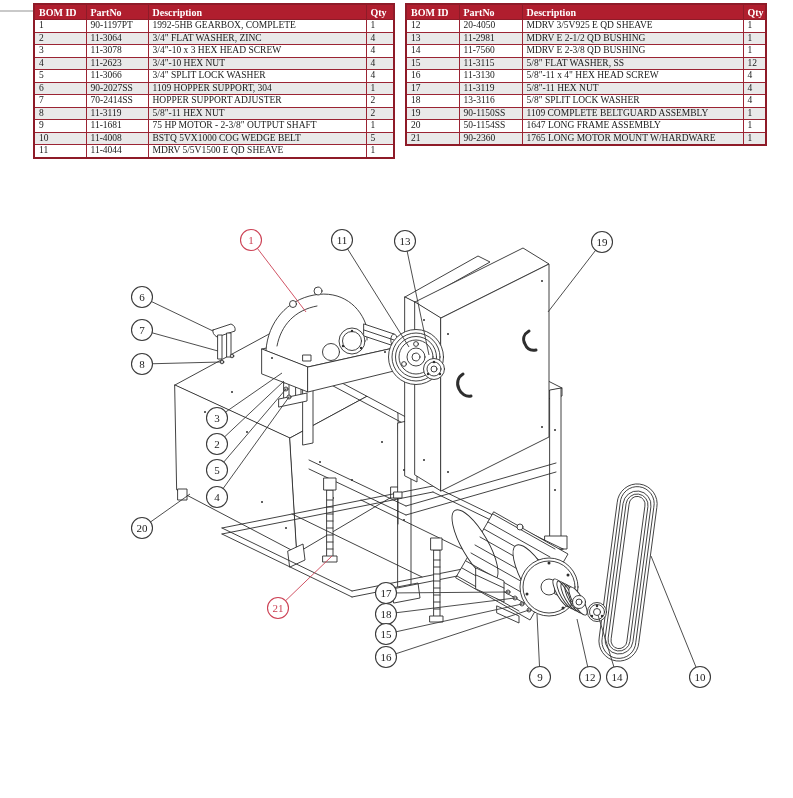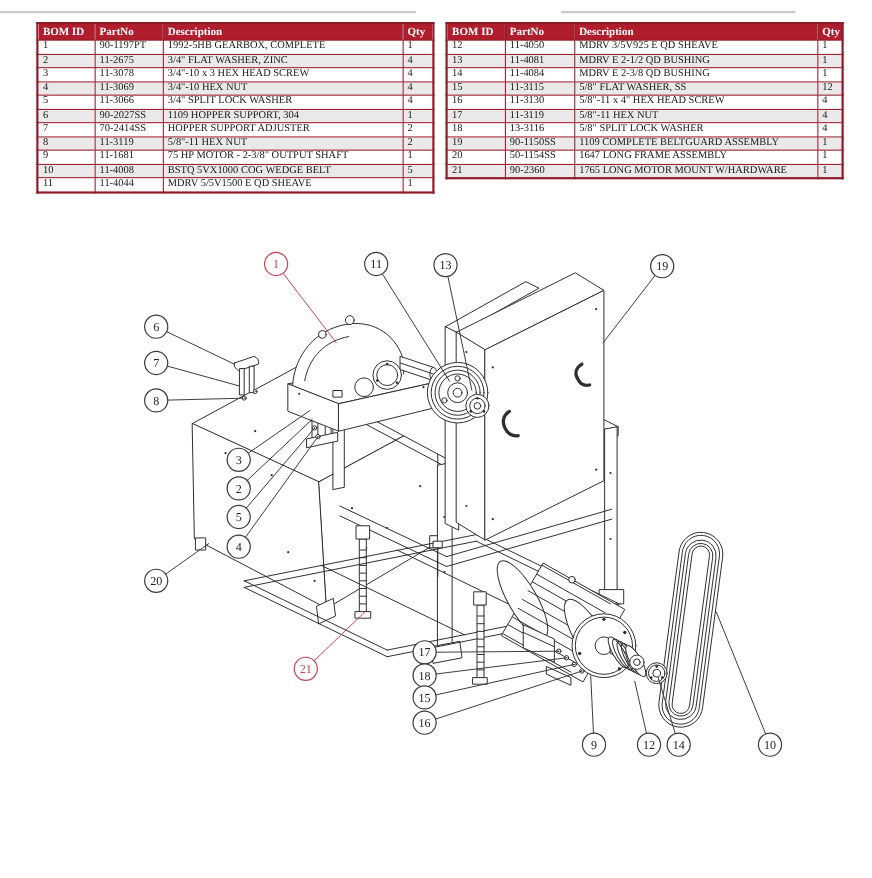--- a/index.html
+++ b/index.html
@@ -1,21 +1,21 @@
 <!DOCTYPE html>
 <html><head>
 <meta charset="utf-8">
 <style>
   html,body{margin:0;padding:0;background:#fff;}
   .screen{position:relative;width:793px;height:798px;background:#ffffff;overflow:hidden;
           font-family:"Liberation Serif", serif;}
   .top-rule{position:absolute;height:2px;background:#c9c9c9;top:10px;}
   .rule-a{left:0;width:378px;}
   .rule-b{left:510px;width:213px;}
-  table.bom{position:absolute;top:20px;border-collapse:collapse;table-layout:fixed;
+  table.bom{position:absolute;top:3px;border-collapse:collapse;table-layout:fixed;
             width:360px;border:2px solid #8e1b28;background:#fff;}
   table.bom.left{left:33px;}
   table.bom.right{left:405px;}
   table.bom th{background:#b01e2e;color:#ffffff;font-weight:bold;font-size:10px;
                text-align:left;padding:1px 4px;border:1px solid #8e1b28;height:12px;
                white-space:nowrap;overflow:hidden;}
   table.bom td{font-size:9.5px;color:#1a1a1a;padding:0 4px;border:1px solid #9b2433;
                height:11.5px;line-height:11px;white-space:nowrap;overflow:hidden;}
   table.bom tbody tr:nth-child(even) td{background:#e9e9e9;}
   svg.diagram{position:absolute;left:0;top:0;}
@@ -49,33 +49,33 @@
       </thead>
       <tbody>
         <tr>
           <td>1</td>
           <td>90-1197PT</td>
           <td>1992-5HB GEARBOX, COMPLETE</td>
           <td>1</td>
         </tr>
         <tr>
           <td>2</td>
-          <td>11-2675</td>
+          <td>11-3064</td>
           <td>3/4" FLAT WASHER, ZINC</td>
           <td>4</td>
         </tr>
         <tr>
           <td>3</td>
           <td>11-3078</td>
           <td>3/4"-10 x 3 HEX HEAD SCREW</td>
           <td>4</td>
         </tr>
         <tr>
           <td>4</td>
-          <td>11-3069</td>
+          <td>11-2623</td>
           <td>3/4"-10 HEX NUT</td>
           <td>4</td>
         </tr>
         <tr>
           <td>5</td>
           <td>11-3066</td>
           <td>3/4" SPLIT LOCK WASHER</td>
           <td>4</td>
         </tr>
         <tr>
@@ -128,33 +128,33 @@
         <tr>
           <th>BOM ID</th>
           <th>PartNo</th>
           <th>Description</th>
           <th>Qty</th>
         </tr>
       </thead>
       <tbody>
         <tr>
           <td>12</td>
-          <td>11-4050</td>
+          <td>20-4050</td>
           <td>MDRV 3/5V925 E QD SHEAVE</td>
           <td>1</td>
         </tr>
         <tr>
           <td>13</td>
-          <td>11-4081</td>
+          <td>11-2981</td>
           <td>MDRV E 2-1/2 QD BUSHING</td>
           <td>1</td>
         </tr>
         <tr>
           <td>14</td>
-          <td>11-4084</td>
+          <td>11-7560</td>
           <td>MDRV E 2-3/8 QD BUSHING</td>
           <td>1</td>
         </tr>
         <tr>
           <td>15</td>
           <td>11-3115</td>
           <td>5/8" FLAT WASHER, SS</td>
           <td>12</td>
         </tr>
         <tr>

